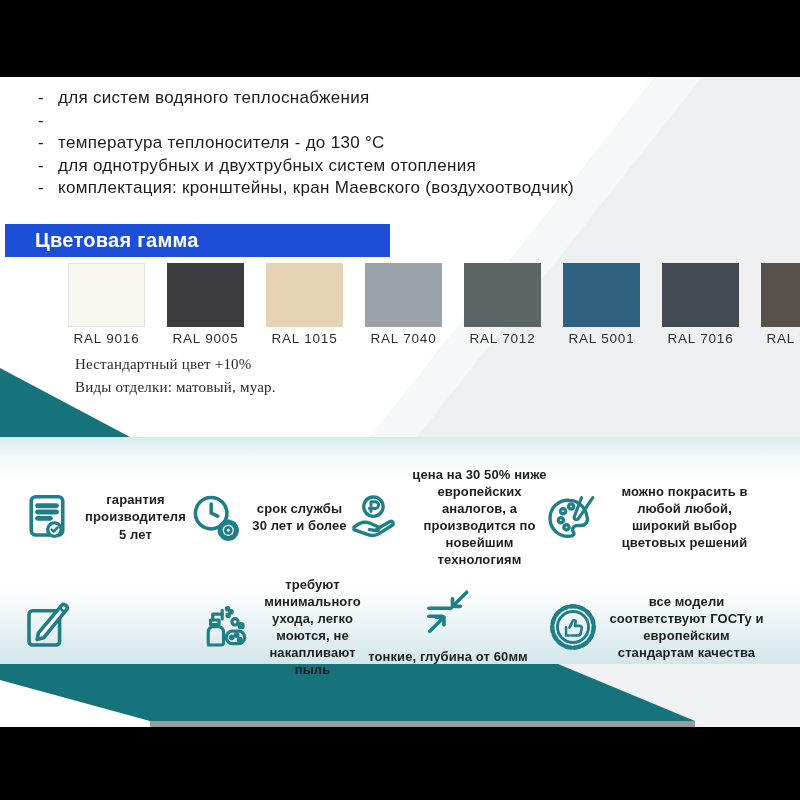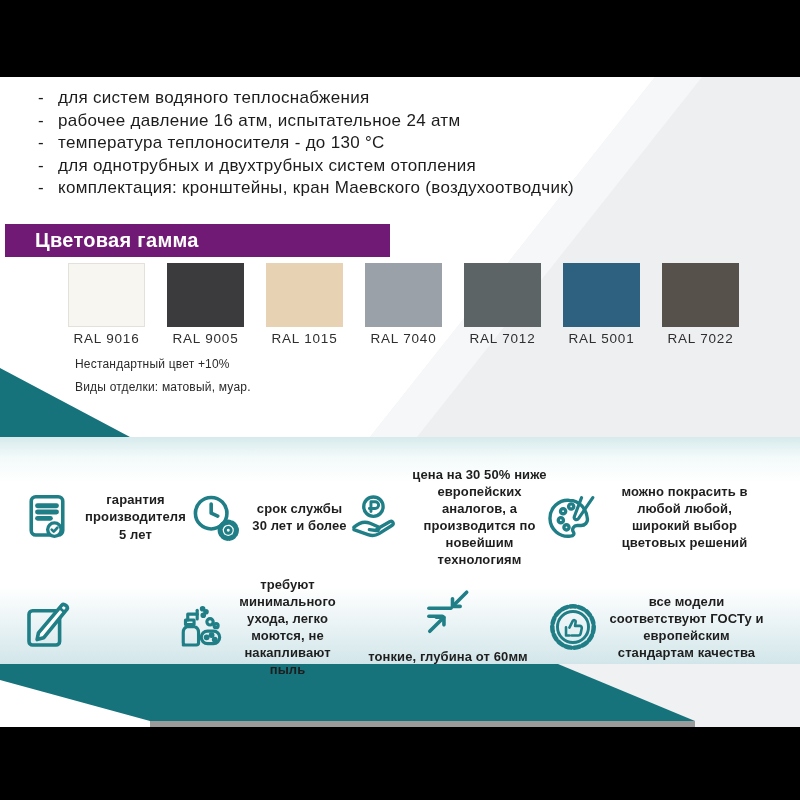--- a/index.html
+++ b/index.html
@@ -10,45 +10,45 @@
   .lb-bottom{top:727px;height:73px;}
   .content{position:absolute;left:0;top:77px;width:800px;height:650px;background:#ffffff;overflow:hidden;}
   .deco{position:absolute;left:0;top:0;width:800px;height:650px;pointer-events:none;}
 
   
   .specs{position:absolute;left:38px;top:10px;width:640px;}
   .spec-line{display:flex;gap:12px;font-size:17px;line-height:22.5px;color:#1c1c1c;letter-spacing:.3px;}
   .spec-line .dash{width:8px;}
 
   
-  .section-bar{position:absolute;left:5px;top:147px;width:385px;height:33px;background:#701a75;display:flex;align-items:center;}
+  .section-bar{position:absolute;left:5px;top:147px;width:385px;height:33px;background:#1d4ed8;display:flex;align-items:center;}
   .section-title{color:#ffffff;font-weight:bold;font-size:20px;margin-left:30px;letter-spacing:.3px;}
 
   .sw-row{position:absolute;display:flex;gap:11px;}
   .sw-row1{left:68px;top:186px;gap:22px;}
   .sw-row2{left:596px;top:273px;}
   .sw{width:77px;display:flex;flex-direction:column;align-items:center;}
   .chip{width:77px;height:64px;}
   .chip.bordered{box-sizing:border-box;border:1px solid #e3e1da;}
   .sw-label{margin-top:4px;font-size:13.5px;color:#2f2f2f;letter-spacing:.8px;white-space:nowrap;}
 
   .notes{position:absolute;left:75px;top:276px;width:330px;}
-  .note-line{font-size:12px;line-height:23px;color:#2a2a2a;letter-spacing:.2px;}
+  .note-line{font-size:15px;line-height:23px;color:#2a2a2a;letter-spacing:.2px;font-family:Liberation Serif, serif;}
 
   
   .feat{position:absolute;display:flex;align-items:center;gap:9px;}
   .feat .icon-box{flex:0 0 54px;width:54px;height:54px;}
   .feat .icon-box svg{width:54px;height:54px;display:block;}
   .ftext{flex:1;text-align:center;font-size:13px;line-height:1.32;color:#1e1e1e;font-weight:bold;letter-spacing:.1px;}
   .f1{left:20px;top:392px;width:168px;height:96px;}
   .f2{left:188px;top:392px;width:160px;height:96px;}
   .f3{left:348px;top:378px;width:200px;height:124px;}
   .f4{left:546px;top:388px;width:214px;height:104px;}
   .f5{left:20px;top:492px;width:178px;height:116px;}
-  .f6{left:172px;top:488px;width:168px;height:124px;justify-content:center;}
+  .f6{left:197px;top:488px;width:168px;height:124px;justify-content:center;}
   .f7{left:348px;top:508px;width:200px;height:84px;flex-direction:column;}
   .f8{left:546px;top:498px;width:218px;height:104px;}
 
   
   .grad-band{position:absolute;left:0;top:360px;width:800px;height:227px;
     background:linear-gradient(180deg,#d7eaec 0%,#f3fafa 9%,#ffffff 20%,#ffffff 66%,#ddecef 92%,#d2e6ea 100%);}
 </style>
 </head>
 <body>
 
@@ -69,21 +69,20 @@
       <polygon points="0,587 558,587 695,644 150,644 0,603" fill="#16737c"></polygon>
     </svg>
 
     <div class="specs">
       <div class="spec-line">
         <span class="dash">-</span>
         <span>для систем водяного теплоснабжения</span>
       </div>
       <div class="spec-line">
         <span class="dash">-</span>
-        <span>рабочее давление 16 атм, испытательное 24 атм</span>
       </div>
       <div class="spec-line">
         <span class="dash">-</span>
         <span>температура теплоносителя - до 130 °С</span>
       </div>
       <div class="spec-line">
         <span class="dash">-</span>
         <span>для однотрубных и двухтрубных систем отопления</span>
       </div>
       <div class="spec-line">
@@ -113,20 +112,24 @@
         <div class="chip" style="background: rgb(155, 161, 168);"></div>
         <div class="sw-label">RAL 7040</div>
       </div>
       <div class="sw">
         <div class="chip" style="background: rgb(93, 100, 102);"></div>
         <div class="sw-label">RAL 7012</div>
       </div>
       <div class="sw">
         <div class="chip" style="background: rgb(46, 96, 128);"></div>
         <div class="sw-label">RAL 5001</div>
+      </div>
+      <div class="sw">
+        <div class="chip" style="background: rgb(67, 74, 82);"></div>
+        <div class="sw-label">RAL 7016</div>
       </div>
       <div class="sw">
         <div class="chip" style="background: rgb(86, 82, 75);"></div>
         <div class="sw-label">RAL 7022</div>
       </div>
     </div>
 
 
     <div class="notes">
       <div class="note-line">Нестандартный цвет +10%</div>

